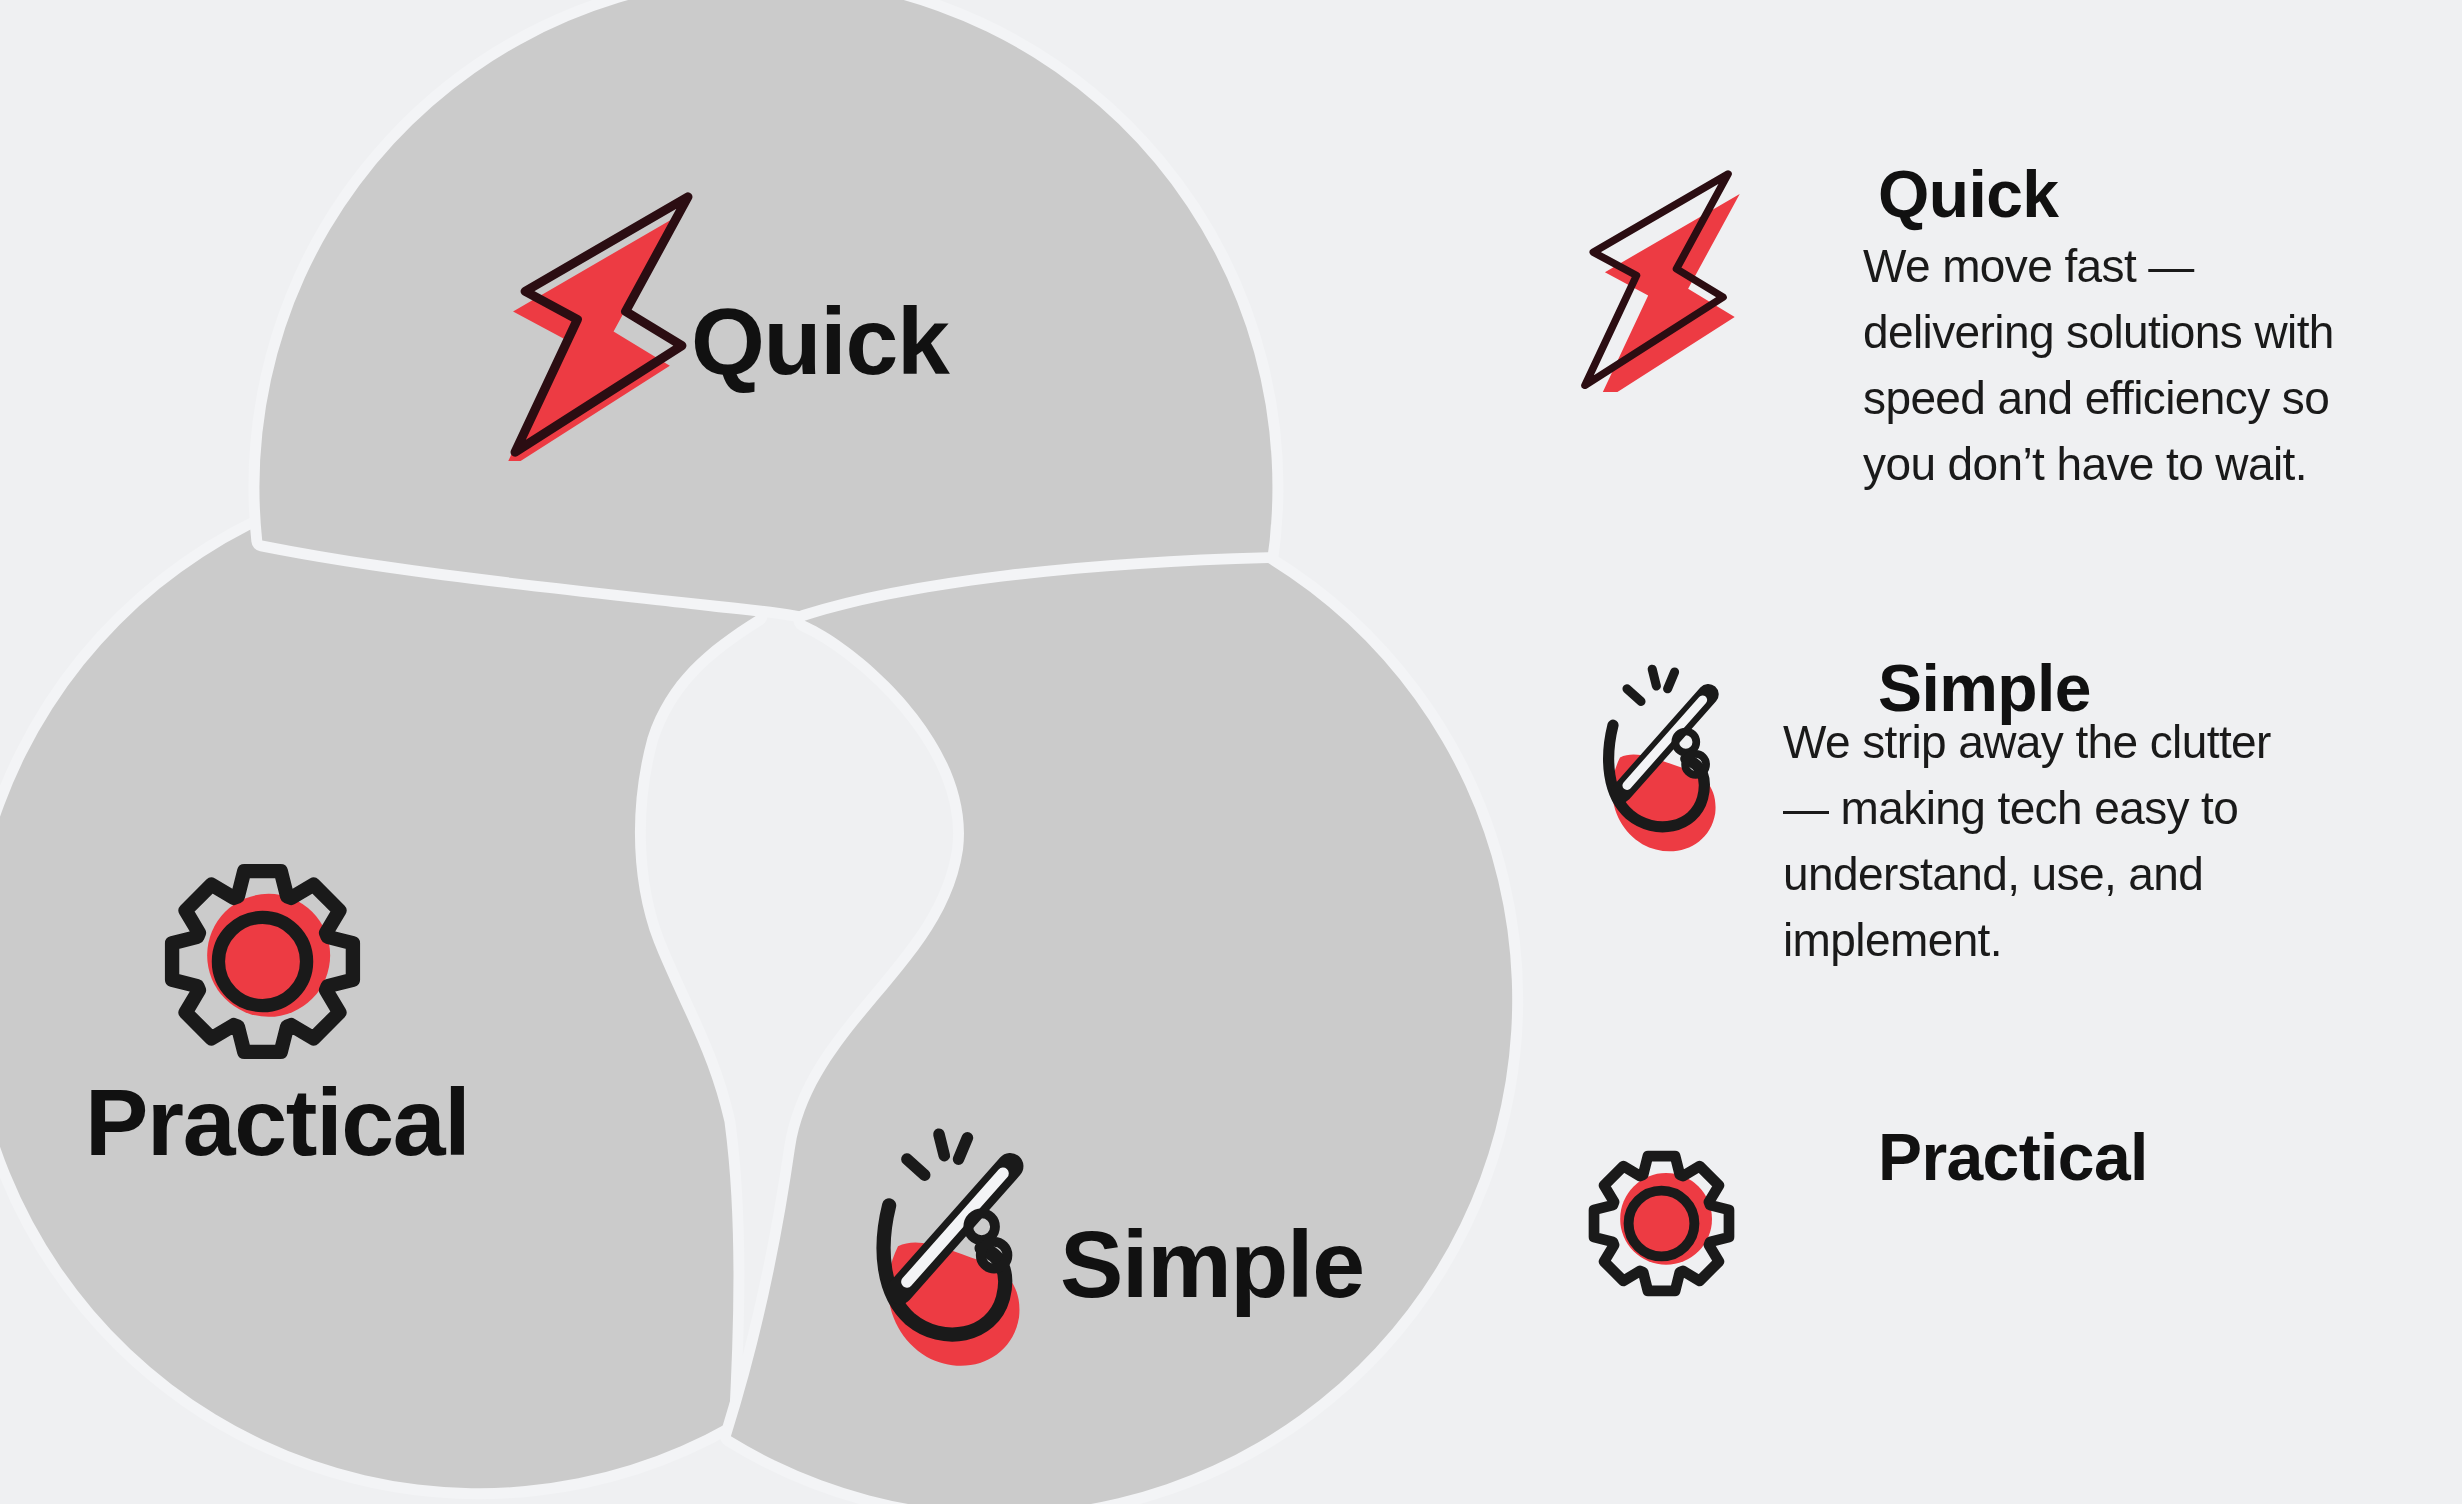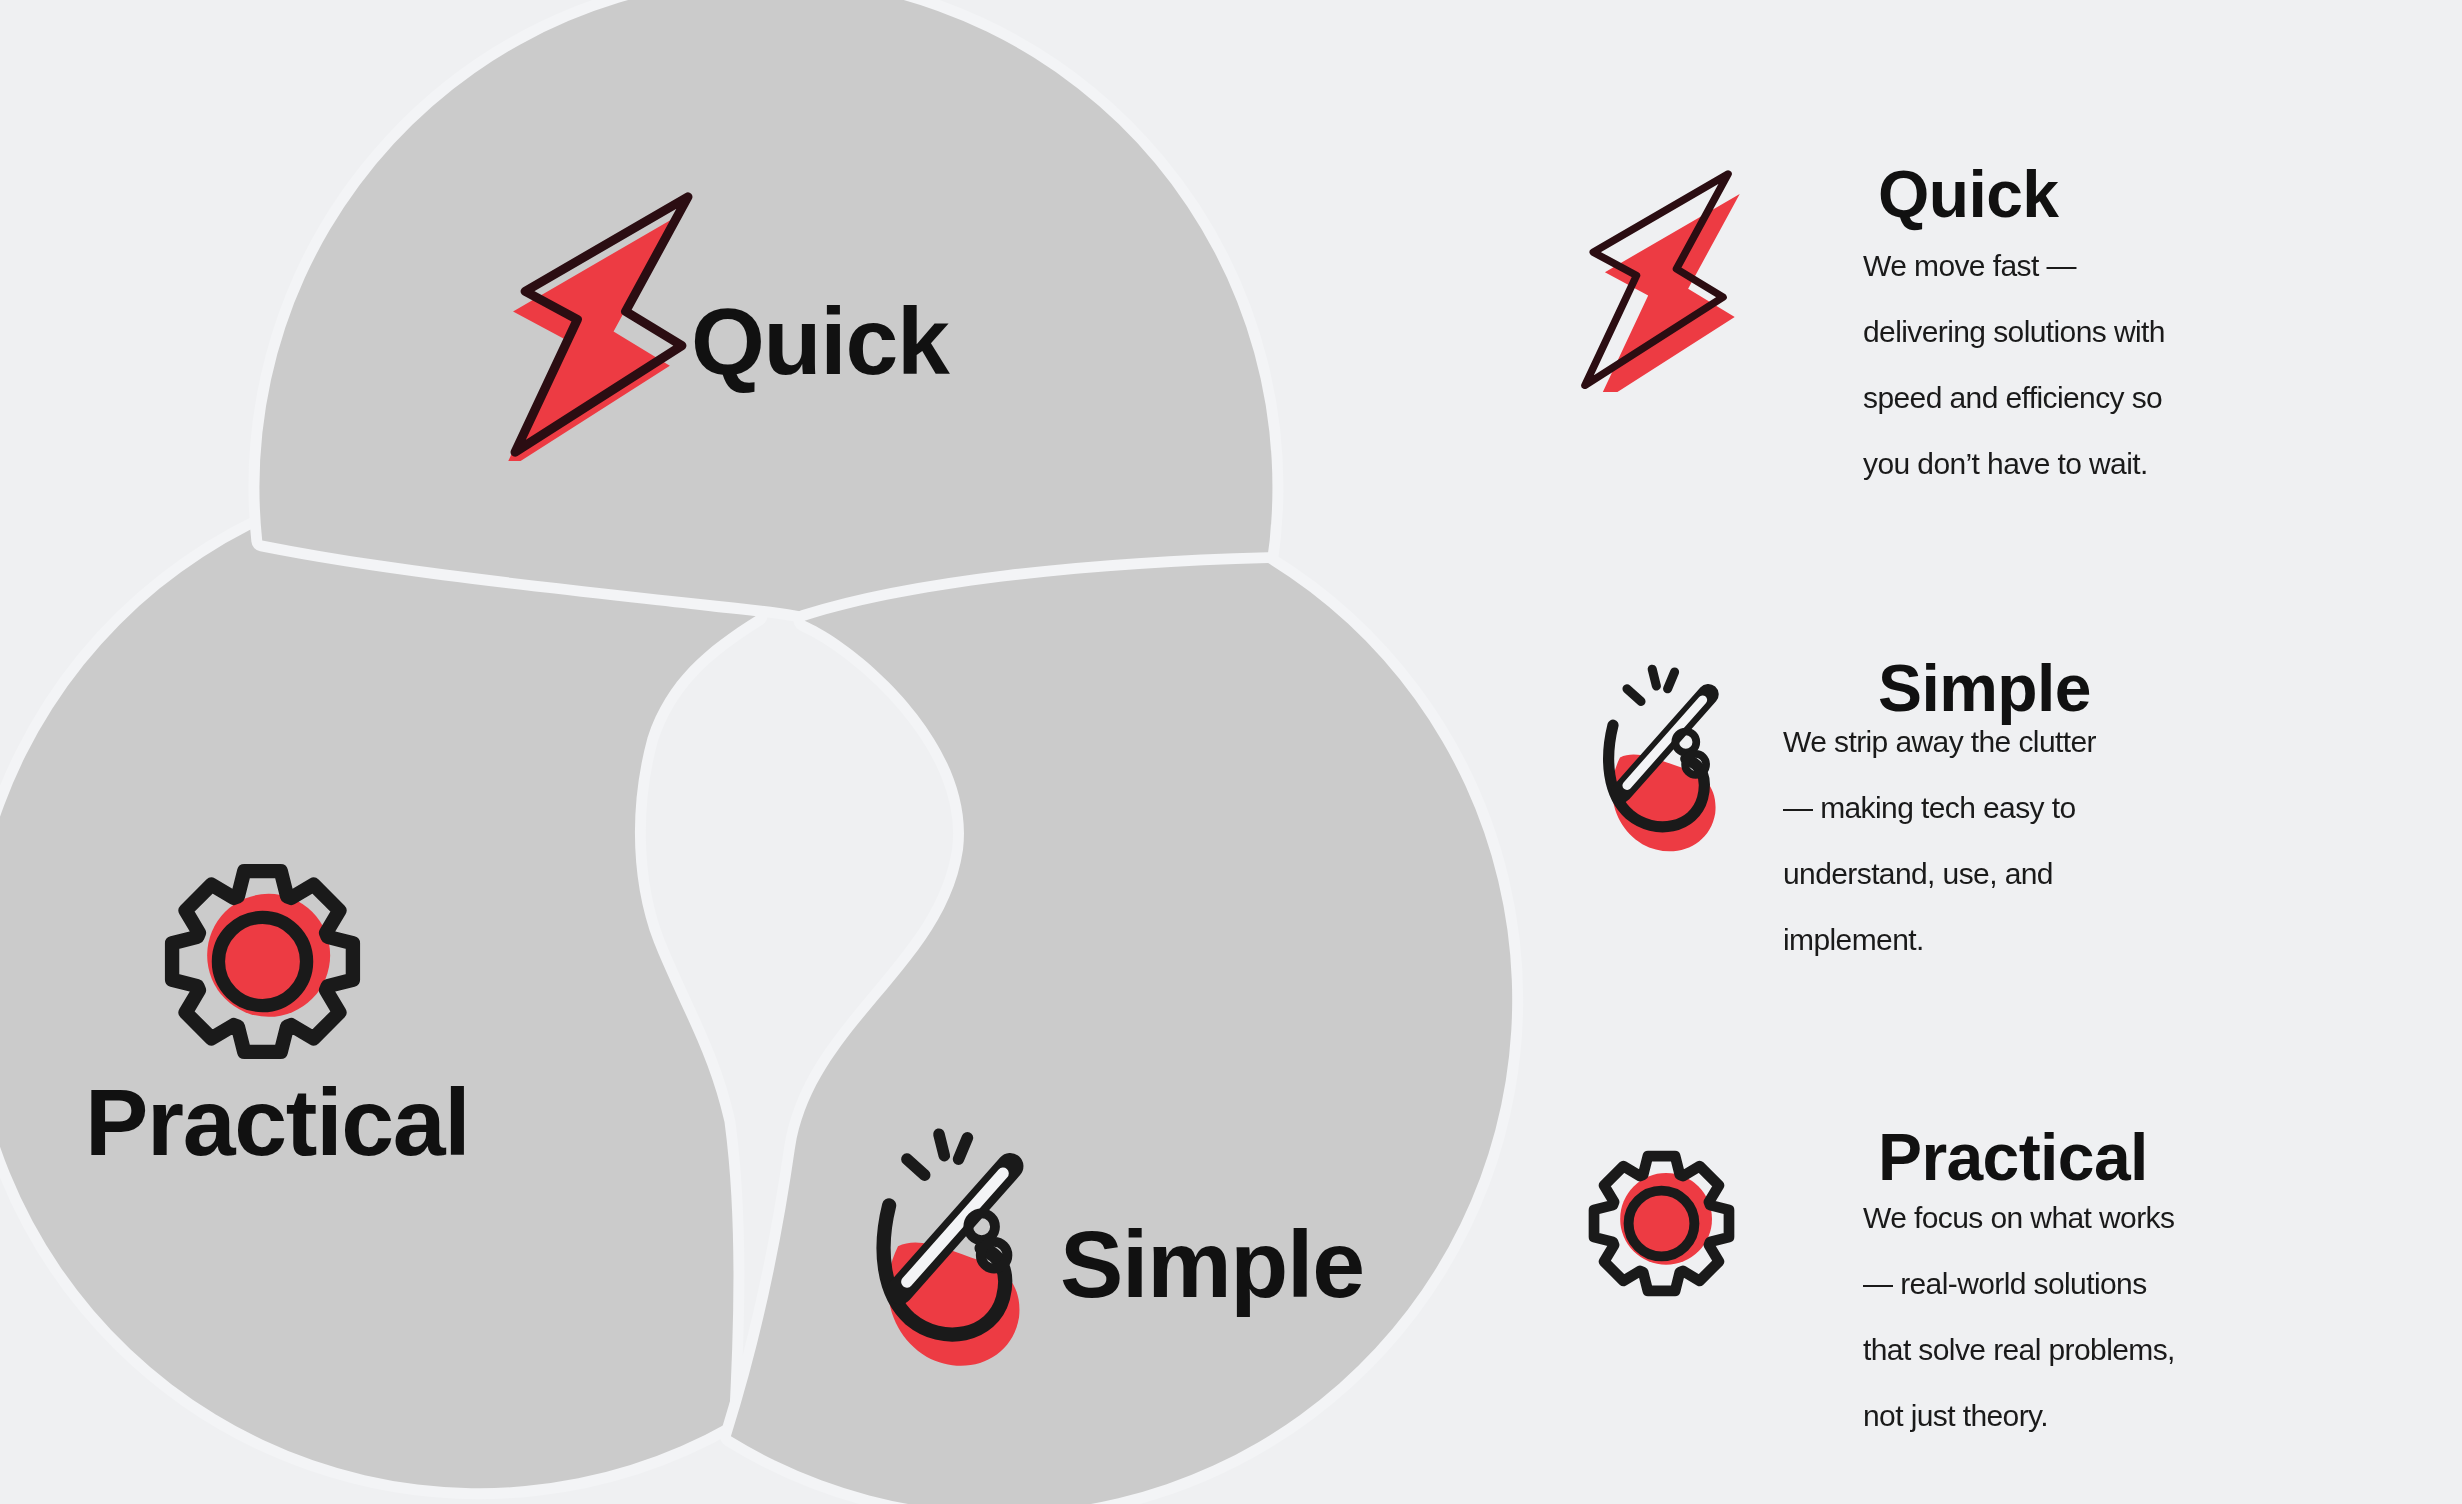--- a/index.html
+++ b/index.html
@@ -13,21 +13,21 @@
   .circle-label{
     position:absolute;color:#111;font-weight:bold;
     font-size:95px;line-height:1;letter-spacing:-1.3px;white-space:nowrap;
   }
   .detail-title{
     position:absolute;color:#111;font-weight:bold;
     font-size:66px;line-height:1;letter-spacing:-0.6px;white-space:nowrap;
   }
   .detail-body{
     position:absolute;color:#1a1a1a;font-weight:400;
-    font-size:30px;line-height:66px;letter-spacing:-0.6px;white-space:pre-line;
+    font-size:46px;line-height:66px;letter-spacing:-0.6px;white-space:pre-line;
   }
   .icon{position:absolute;}
 </style>
 </head>
 <body>
 
 <div class="stage">
 
   <svg class="pinwheel" width="2462" height="1505" viewBox="0 0 3840 2347">
 
@@ -120,19 +120,15 @@
 — making tech easy to
 understand, use, and
 implement.</div>
 
   <svg class="icon" style="left:1583px;top:1147px" width="157" height="153" viewBox="0 0 100 100">
     <circle cx="53" cy="47" r="30" fill="#ED3B43"></circle>
     <circle cx="50" cy="50" r="21.5" fill="none" stroke="#1A1A1A" stroke-width="6.5"></circle>
     <path fill="none" stroke="#1A1A1A" stroke-width="7" stroke-linejoin="round" d="M81.8,38.0L94.1,41.1L94.1,58.9L81.8,62.0L81.0,64.0L87.5,74.9L74.9,87.5L64.0,81.0L62.0,81.8L58.9,94.1L41.1,94.1L38.0,81.8L36.0,81.0L25.1,87.5L12.5,74.9L19.0,64.0L18.2,62.0L5.9,58.9L5.9,41.1L18.2,38.0L19.0,36.0L12.5,25.1L25.1,12.5L36.0,19.0L38.0,18.2L41.1,5.9L58.9,5.9L62.0,18.2L64.0,19.0L74.9,12.5L87.5,25.1L81.0,36.0Z"></path>
   </svg>
   <div class="detail-title" style="left:1878px;top:1124px">Practical</div>
-  <div class="detail-body" style="left:1863px;top:1185px">We focus on what works
-— real-world solutions
-that solve real problems,
-not just theory.</div>
 
 </div>
 
 
 </body></html>

